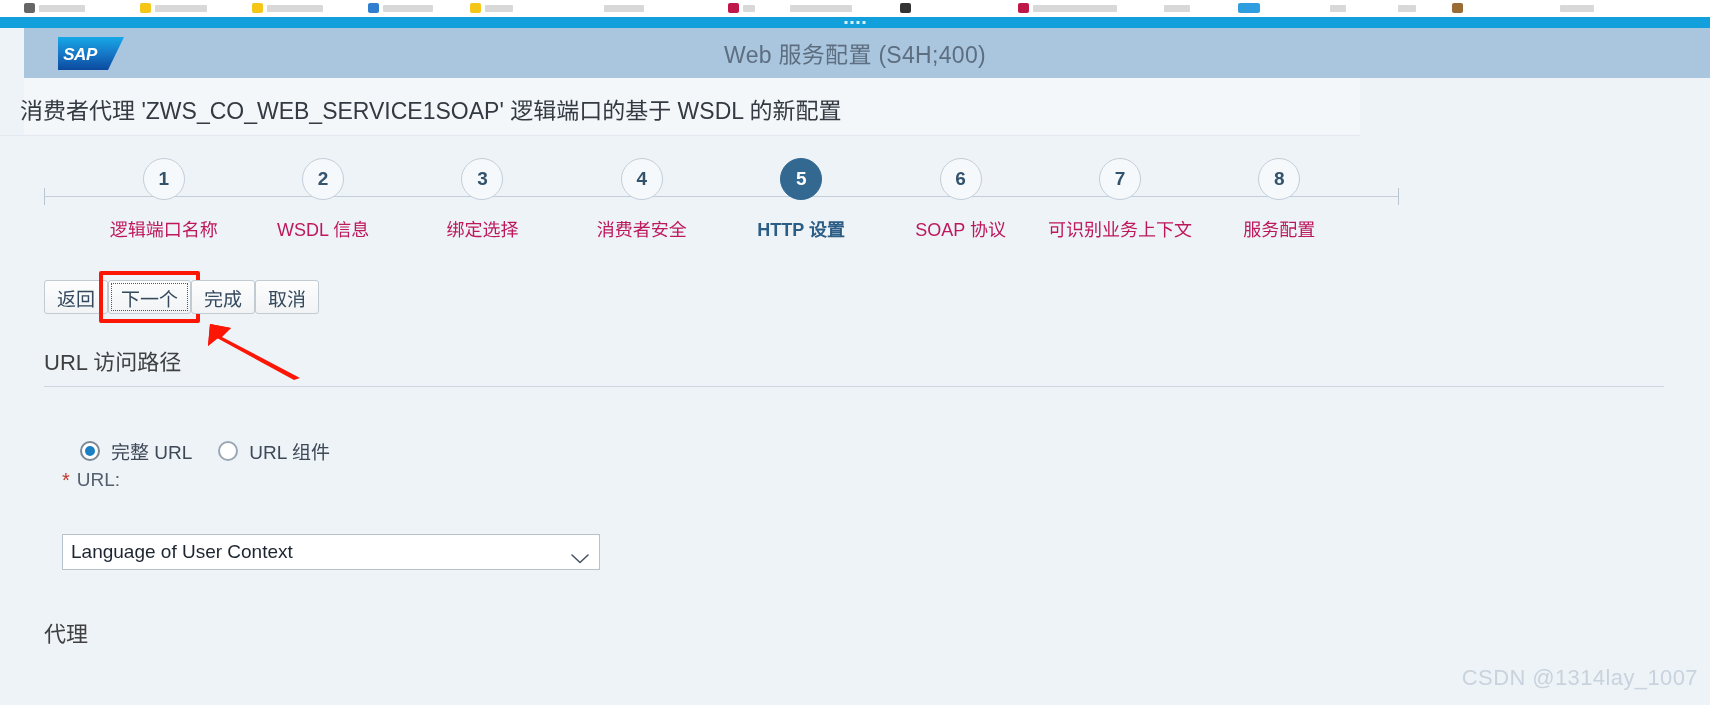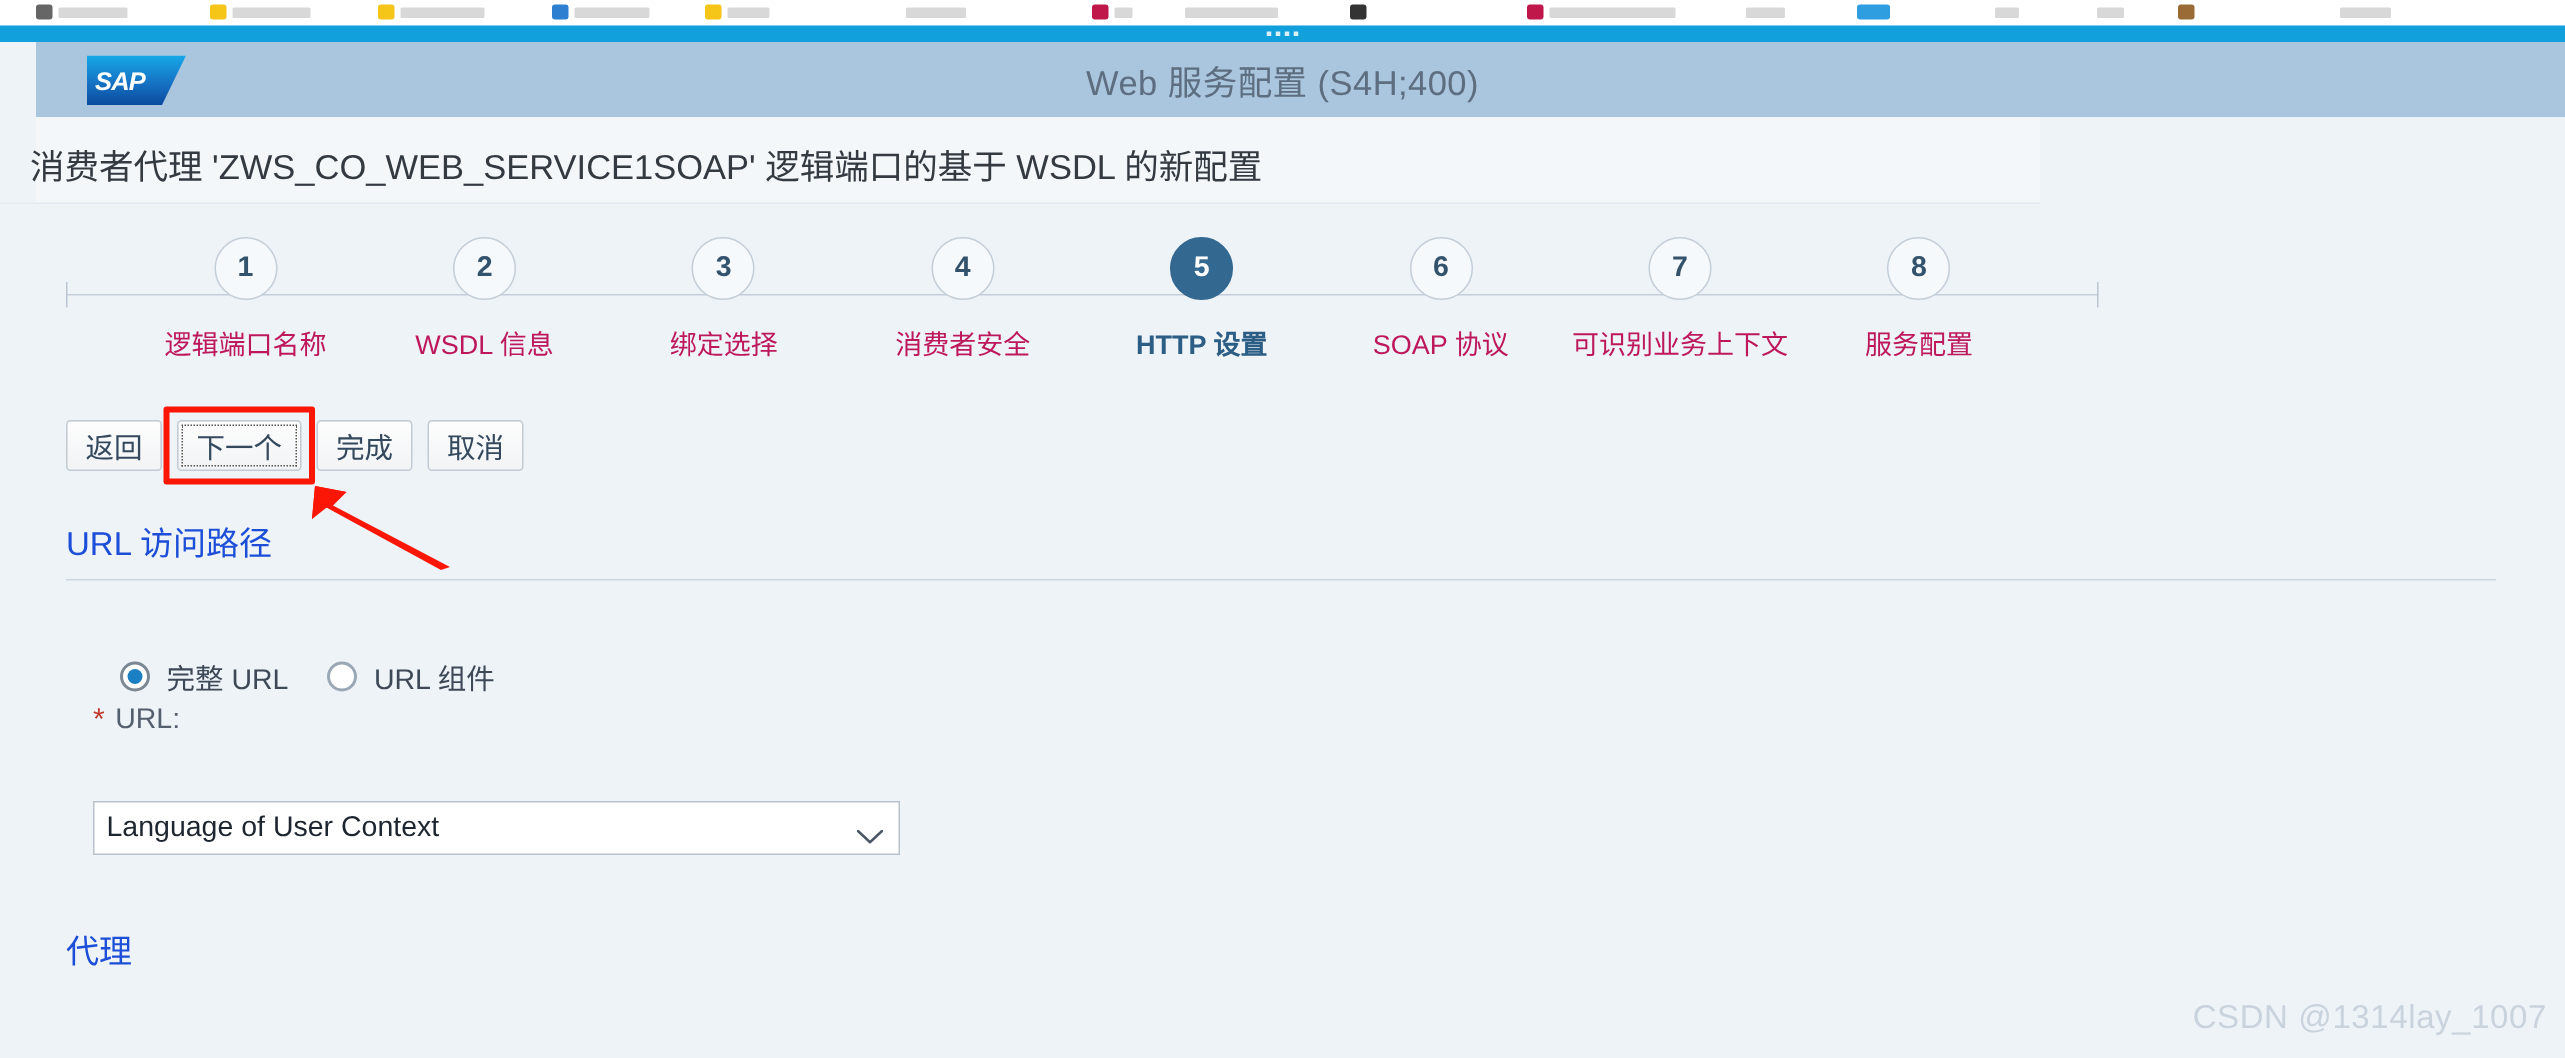--- a/index.html
+++ b/index.html
@@ -102,21 +102,21 @@
     background: #336891; border-color: #336891; color: #ffffff;
   }
   .rm-label {
     margin-top: 15px; font-size: 18px; color: #be185d; white-space: nowrap;
   }
   .rm-step.active .rm-label { color: #2b5d85; font-weight: bold; }
 
   
   .toolbar {
     position: absolute; left: 44px; top: 144px;
-    display: flex; align-items: center; gap: 10px;
+    display: flex; align-items: center; 
   }
   .btn {
     height: 34px; min-width: 56px; padding: 0 12px;
     background: linear-gradient(#fdfdfd, #f1f3f5);
     border: 1px solid #c2cad3; border-radius: 3px;
     font-size: 19px; color: #34495e;
     display: flex; align-items: center; justify-content: center;
     white-space: nowrap; font-family: "Liberation Sans", sans-serif;
     cursor: pointer;
   }
@@ -135,21 +135,21 @@
   .arrow-annot {
     position: absolute; left: 186px; top: 184px;
     width: 120px; height: 60px; pointer-events: none;
   }
 
   
   .section {
     position: absolute; left: 44px; width: 1620px;
   }
   .section-title {
-    font-size: 22px; color: #1d4ed8; padding-bottom: 10px;
+    font-size: 22px; color: #404040; padding-bottom: 10px;
   }
   .section-rule { height: 1px; background: #ccd6e0; width: 100%; }
 
   
   .radio-row {
     position: absolute; left: 80px; top: 281px;
     display: flex; align-items: center; gap: 26px;
   }
   .radio-item { display: flex; align-items: center; gap: 11px; cursor: pointer; margin-top: 20px; }
   .radio-dot {

